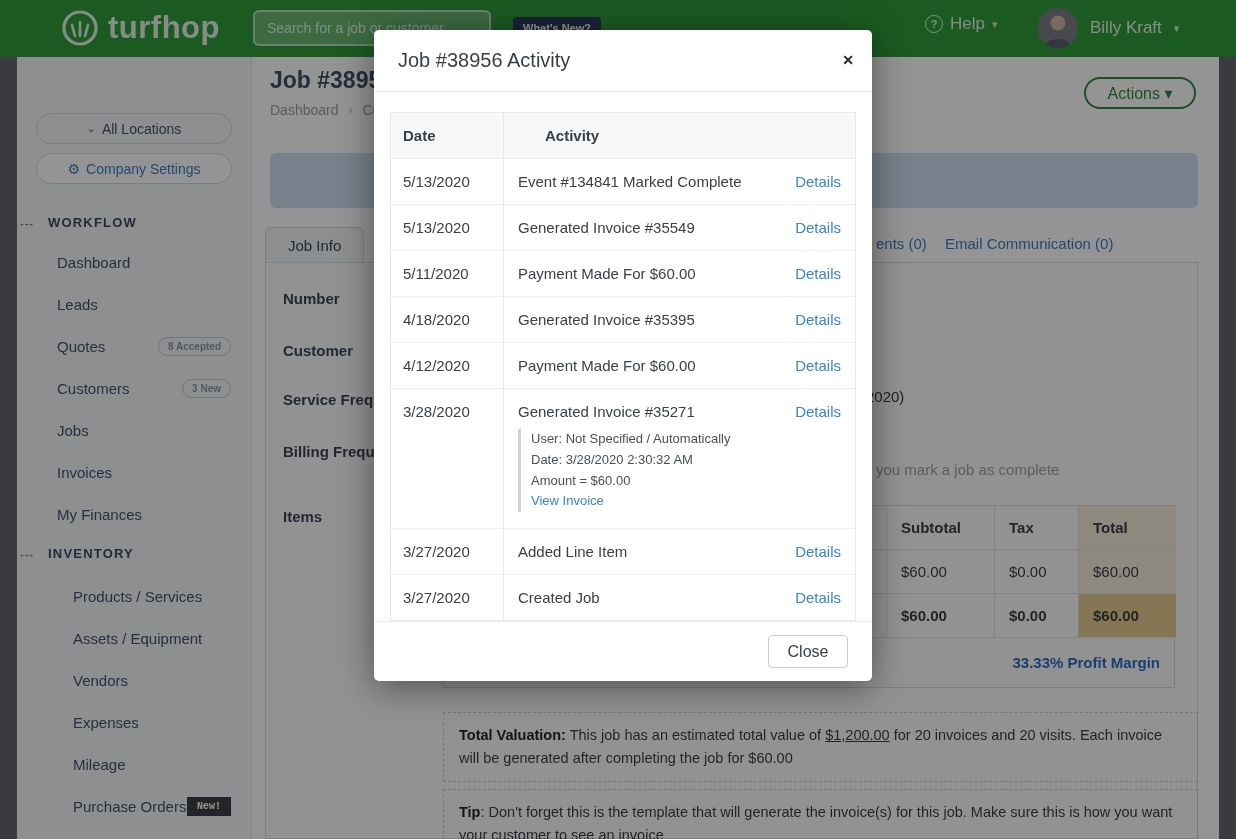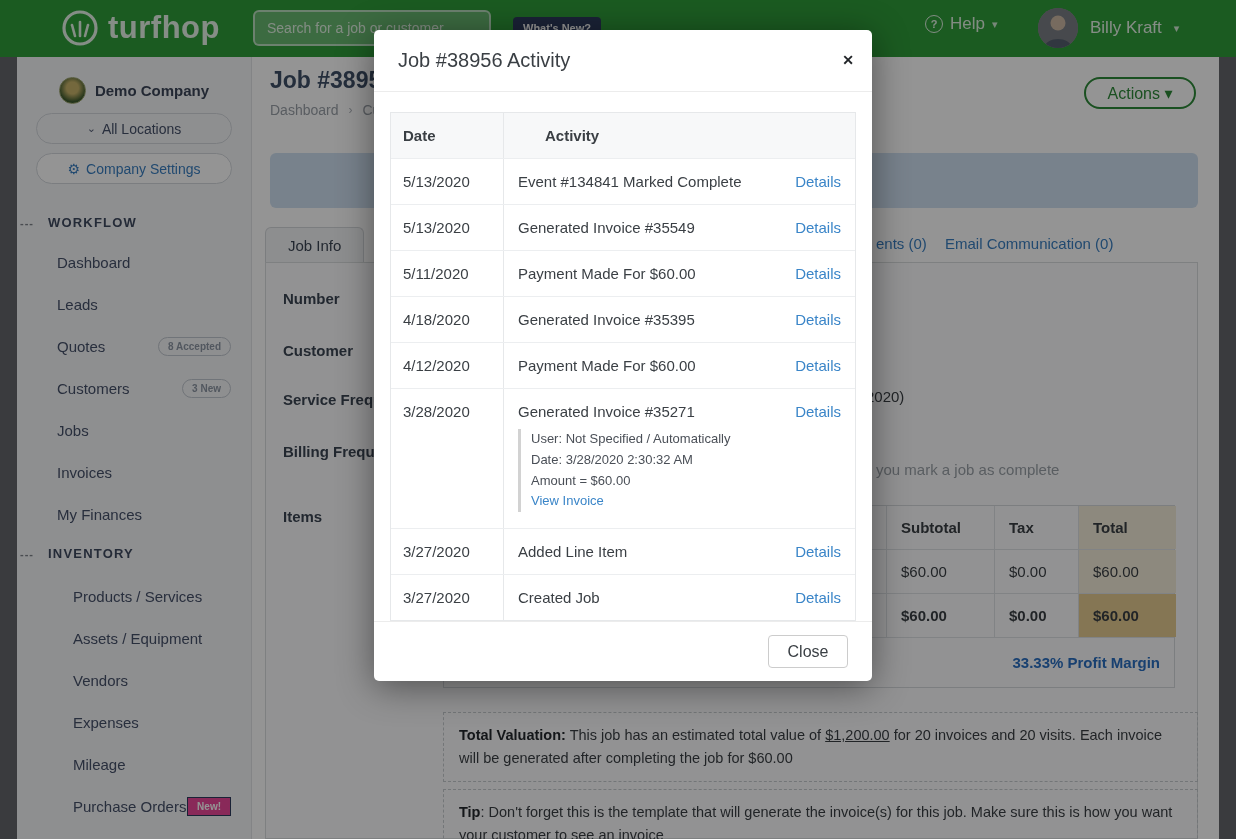--- a/index.html
+++ b/index.html
@@ -50,21 +50,21 @@
   .section-title.workflow { top:158px; }
   .section-title.inventory { top:489px; }
   .nav-list { position:absolute; left:0; width:100%; list-style:none; }
   .nav-list.workflow { top:184px; }
   .nav-list.inventory { top:518px;padding-left:16px; }
   .nav-item { height:42px; display:flex; align-items:center; padding:0 20px 0 40px; font-size:15px;
     color:#46516a; cursor:pointer; position:relative; }
   .badge { position:absolute; right:20px; font-size:10px; font-weight:bold; color:#8d97a4;
     border:1px solid #c2c8d0; border-radius:12px; padding:3px 9px; background:transparent; }
   .badge:empty { display:none; }
-  .badge[data-style="dark"] { background:#ec4899; color:#fff; border-color:#2d3c5d; border-radius:0; }
+  .badge[data-style="dark"] { background:#404040; color:#fff; border-color:#2d3c5d; border-radius:0;font-family:Liberation Mono, monospace; }
 
   
   .main { position:absolute; left:252px; top:57px; width:967px; height:782px; background:#fff; z-index:2; }
   .page-title { position:absolute; left:18px; top:10px; font-size:23px; font-weight:bold; color:#3f5068; }
   .breadcrumb { position:absolute; left:18px; top:45px; font-size:14px; color:#9aa0a8; display:flex; gap:10px; align-items:center; }
   .crumb-sep { font-size:12px; color:#b0b5bc; }
   .actions-btn { position:absolute; right:23px; top:20px; width:112px; height:32px; border-radius:20px;
     background:transparent; border:2px solid #2e8b39; color:#2e8b39; font-size:16px; cursor:pointer; }
   .alert-box { position:absolute; left:18px; top:96px; width:928px; height:55px; background:#cfe0f1; border-radius:6px; }
   .tabs { position:absolute; left:13px; top:170px; display:flex; align-items:flex-end; }
@@ -163,24 +163,20 @@
           <circle cx="20" cy="15" r="7.5" fill="#cdb9a4"></circle>
           <path d="M6 40 C8 28 32 28 34 40 Z" fill="#55606e"></path>
         </svg>
       </span>
       <span>Billy Kraft</span>
       <span class="caret">▾</span>
     </div>
   </header>
 
   <nav class="sidebar">
-    <div class="company-row">
-      <span class="company-logo"></span>
-      <span>Demo Company</span>
-    </div>
     <button class="pill locations">
       <span class="caret">⌄</span>
       <span>All Locations</span>
     </button>
     <button class="pill settings">
       <span class="gear">⚙</span>
       <span>Company Settings</span>
     </button>
 
     <div class="section-title workflow">

